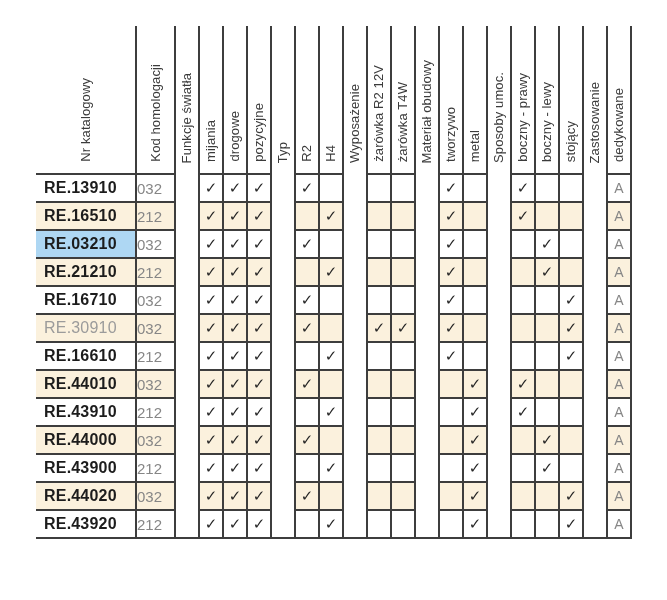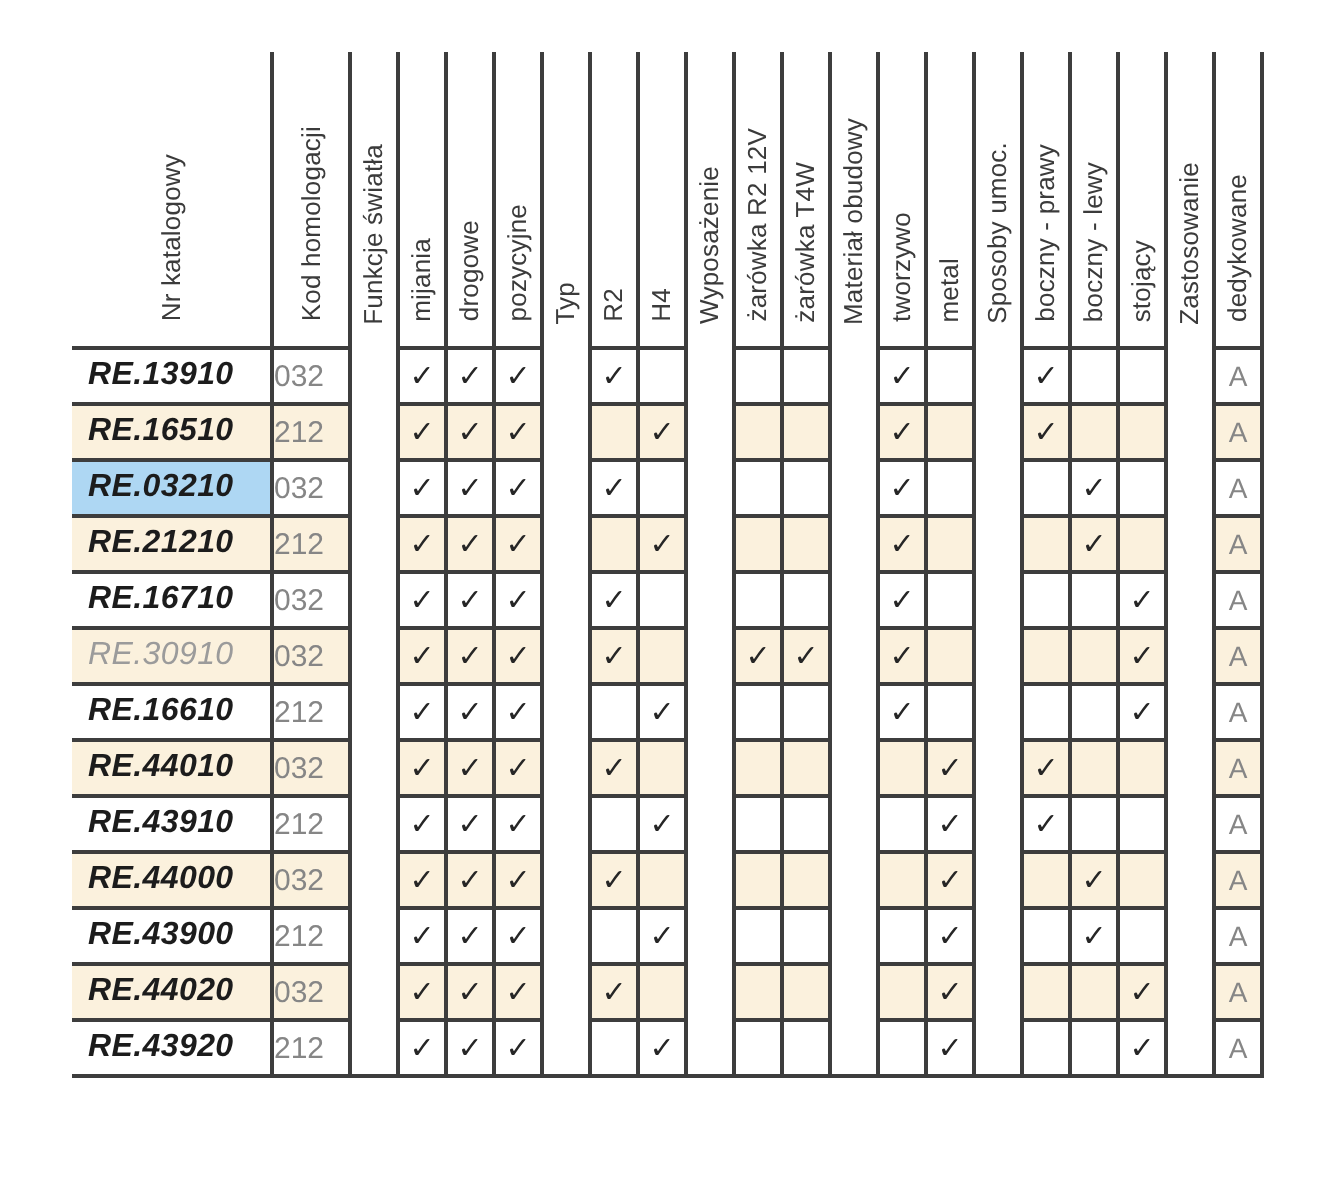--- a/index.html
+++ b/index.html
@@ -64,21 +64,20 @@
   tbody tr:nth-child(even) td.bordered { background: var(--beige); }
   tbody tr:last-child td { border-bottom: 2px solid var(--border); }
 
   td.cell-nr {
     text-align: left;
     padding-left: 8px;
     font-weight: 700;
     font-size: 16px;
     color: var(--dark);
     letter-spacing: 0.2px;
-    font-style: italic;
   }
   td.cell-kod {
     font-size: 15px;
     color: var(--gray);
   }
   td.cell-chk {
     text-align: center;
     font-size: 15px;
     color: #262626;
   }

